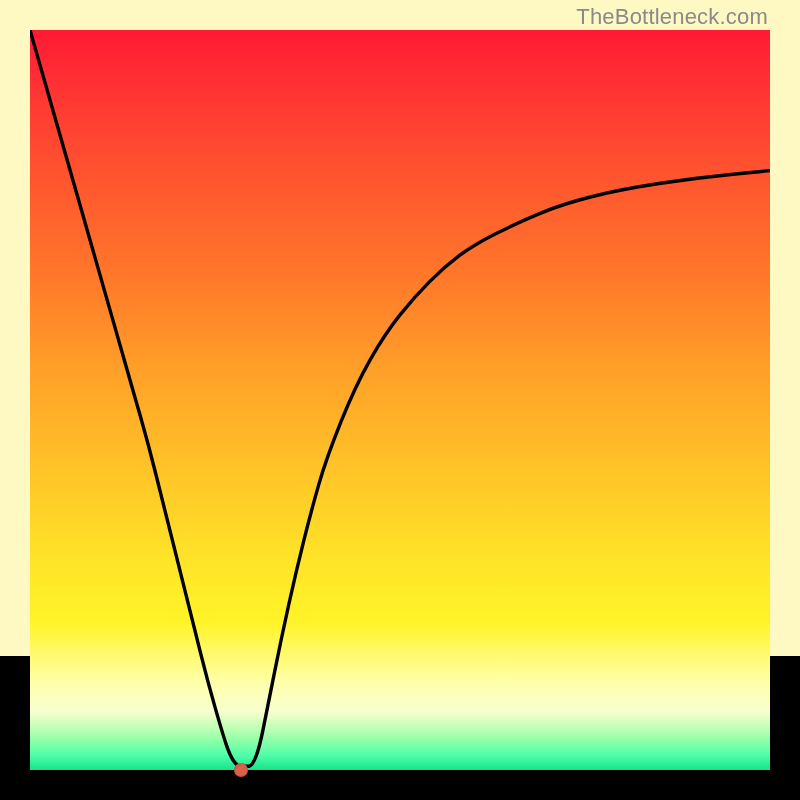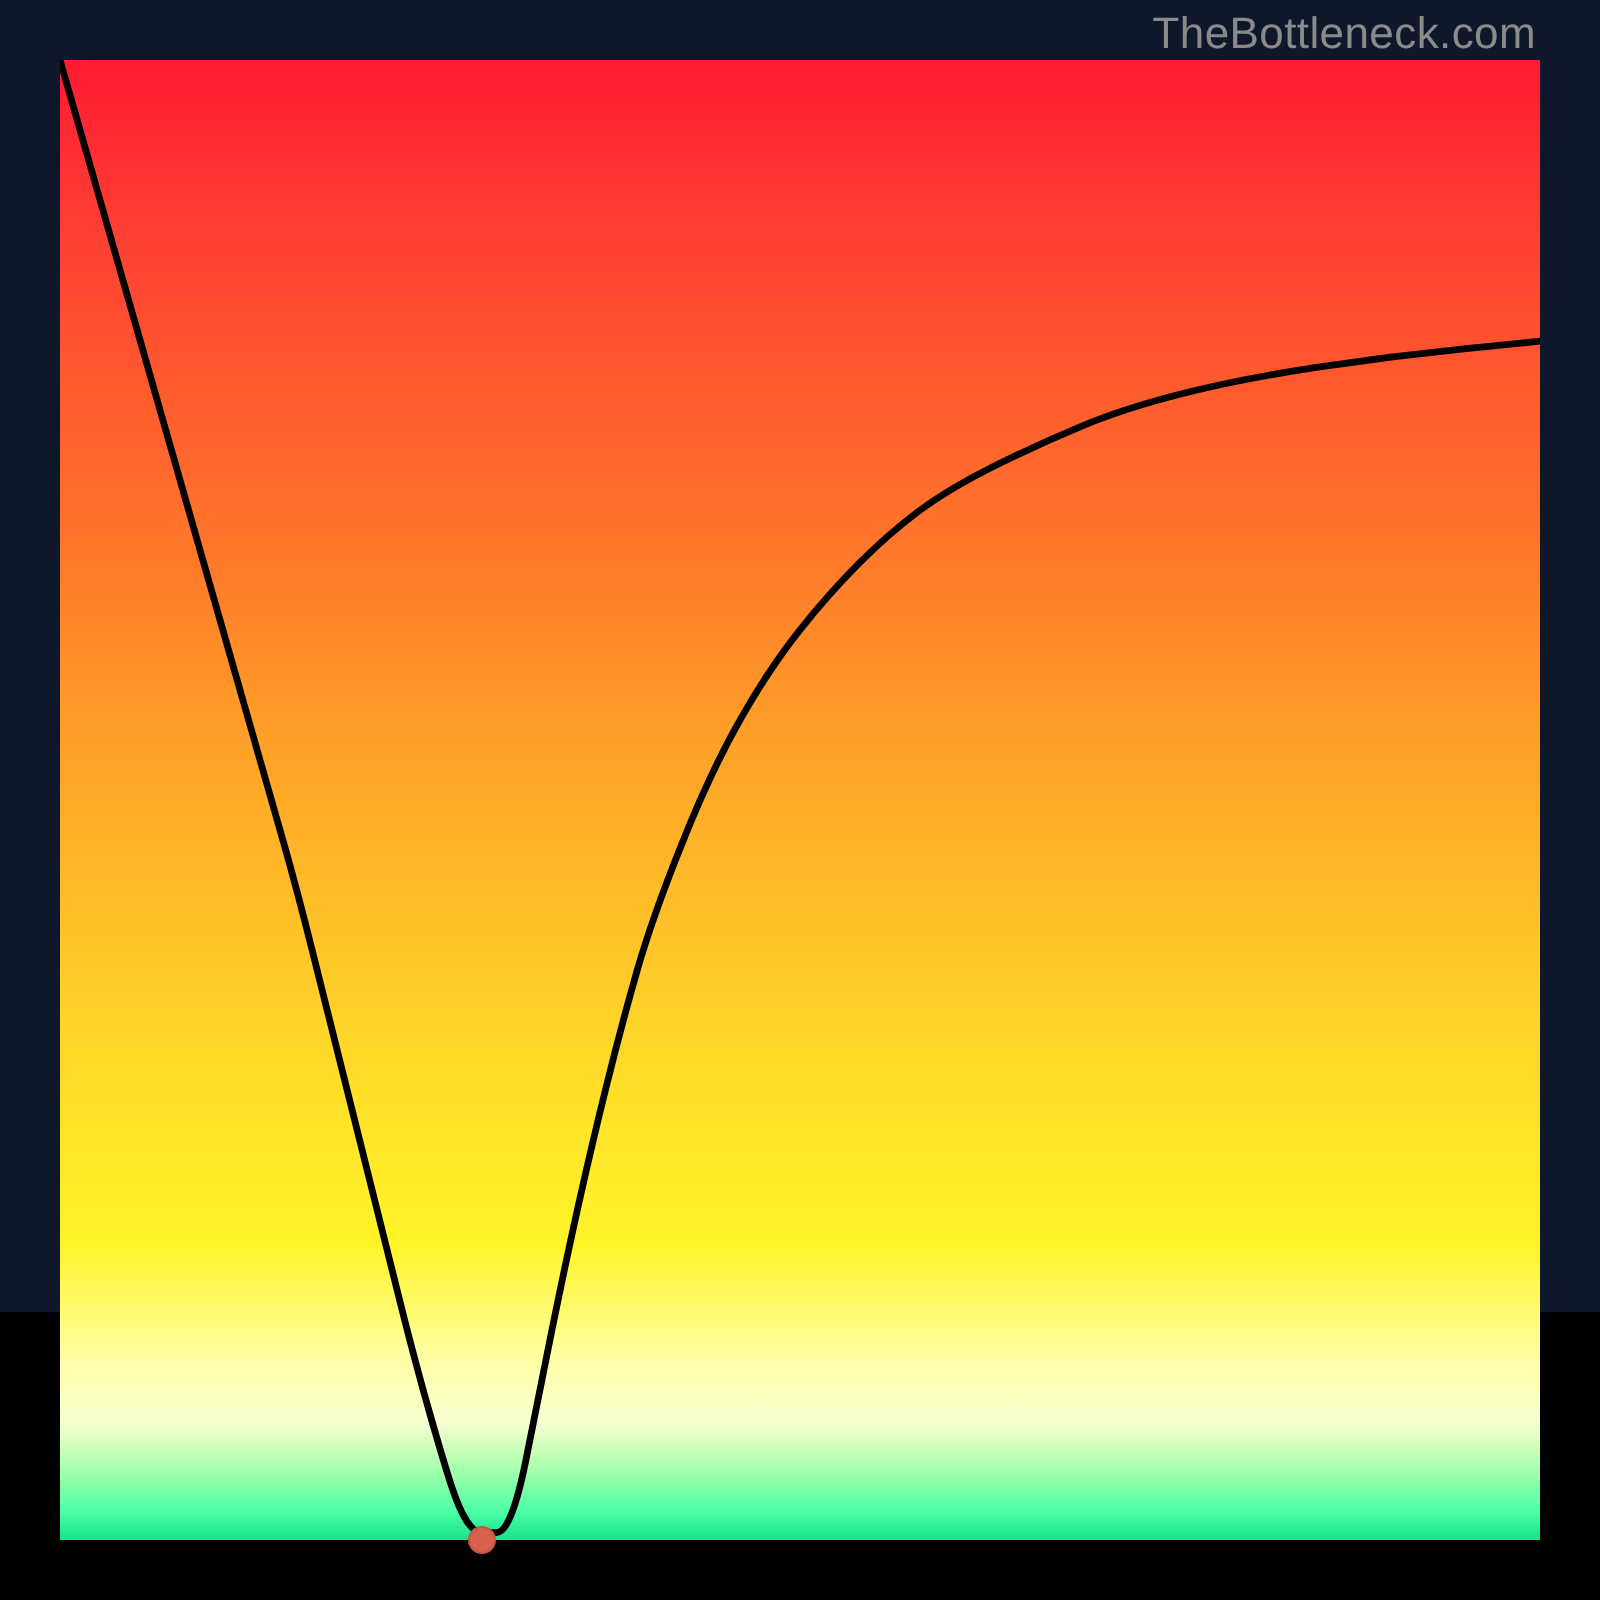--- a/index.html
+++ b/index.html
@@ -8,21 +8,21 @@
     width: 800px;
     height: 800px;
     background: #000;
     overflow: hidden;
     font-family: Arial, Helvetica, sans-serif;
   }
   .frame {
     position: relative;
     width: 800px;
     height: 656px;
-    background: #0f172a;
+    background: #fef9c3;
   }
   .plot-area {
     position: absolute;
     left: 30px;
     top: 30px;
     width: 740px;
     height: 740px;
     
     background: linear-gradient(
       to bottom,

